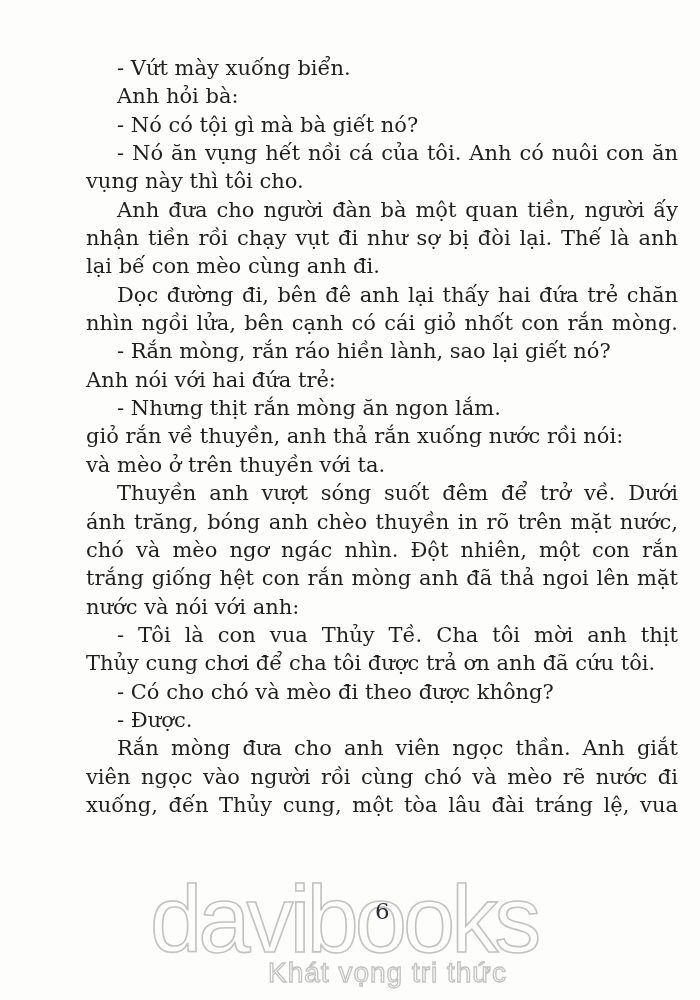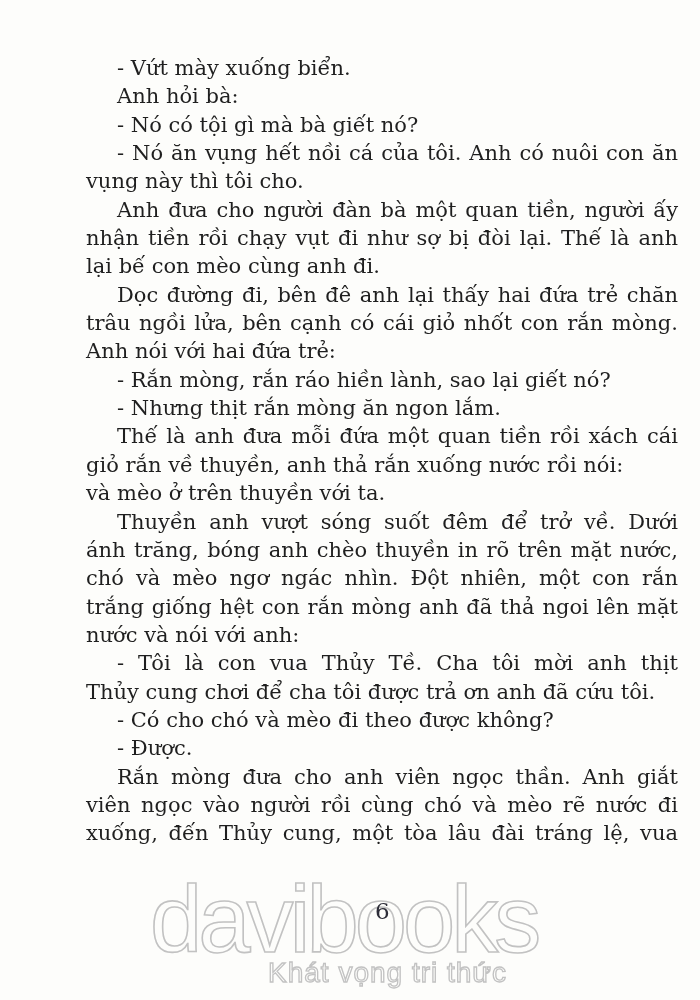--- a/index.html
+++ b/index.html
@@ -89,25 +89,24 @@
   <div class="text-block" id="text-block">
       <div class="line in">- Vứt mày xuống biển.</div>
       <div class="line in">Anh hỏi bà:</div>
       <div class="line in">- Nó có tội gì mà bà giết nó?</div>
       <div class="line in j">- Nó ăn vụng hết nồi cá của tôi. Anh có nuôi con ăn</div>
       <div class="line">vụng này thì tôi cho.</div>
       <div class="line in j">Anh đưa cho người đàn bà một quan tiền, người ấy</div>
       <div class="line j">nhận tiền rồi chạy vụt đi như sợ bị đòi lại. Thế là anh</div>
       <div class="line">lại bế con mèo cùng anh đi.</div>
       <div class="line in j">Dọc đường đi, bên đê anh lại thấy hai đứa trẻ chăn</div>
-      <div class="line j">trâu ngồi lửa, bên cạnh có cái giỏ nhốt con rắn mòng.</div>
+      <div class="line j">nhìn ngồi lửa, bên cạnh có cái giỏ nhốt con rắn mòng.</div>
+      <div class="line in">- Rắn mòng, rắn ráo hiền lành, sao lại giết nó?</div>
       <div class="line">Anh nói với hai đứa trẻ:</div>
-      <div class="line in">- Rắn mòng, rắn ráo hiền lành, sao lại giết nó?</div>
       <div class="line in">- Nhưng thịt rắn mòng ăn ngon lắm.</div>
-      <div class="line in j">Thế là anh đưa mỗi đứa một quan tiền rồi xách cái</div>
       <div class="line">giỏ rắn về thuyền, anh thả rắn xuống nước rồi nói:</div>
       <div class="line">và mèo ở trên thuyền với ta.</div>
       <div class="line in j">Thuyền anh vượt sóng suốt đêm để trở về. Dưới</div>
       <div class="line j">ánh trăng, bóng anh chèo thuyền in rõ trên mặt nước,</div>
       <div class="line j">chó và mèo ngơ ngác nhìn. Đột nhiên, một con rắn</div>
       <div class="line j">trắng giống hệt con rắn mòng anh đã thả ngoi lên mặt</div>
       <div class="line">nước và nói với anh:</div>
       <div class="line in j">- Tôi là con vua Thủy Tề. Cha tôi mời anh thịt</div>
       <div class="line">Thủy cung chơi để cha tôi được trả ơn anh đã cứu tôi.</div>
       <div class="line in">- Có cho chó và mèo đi theo được không?</div>

